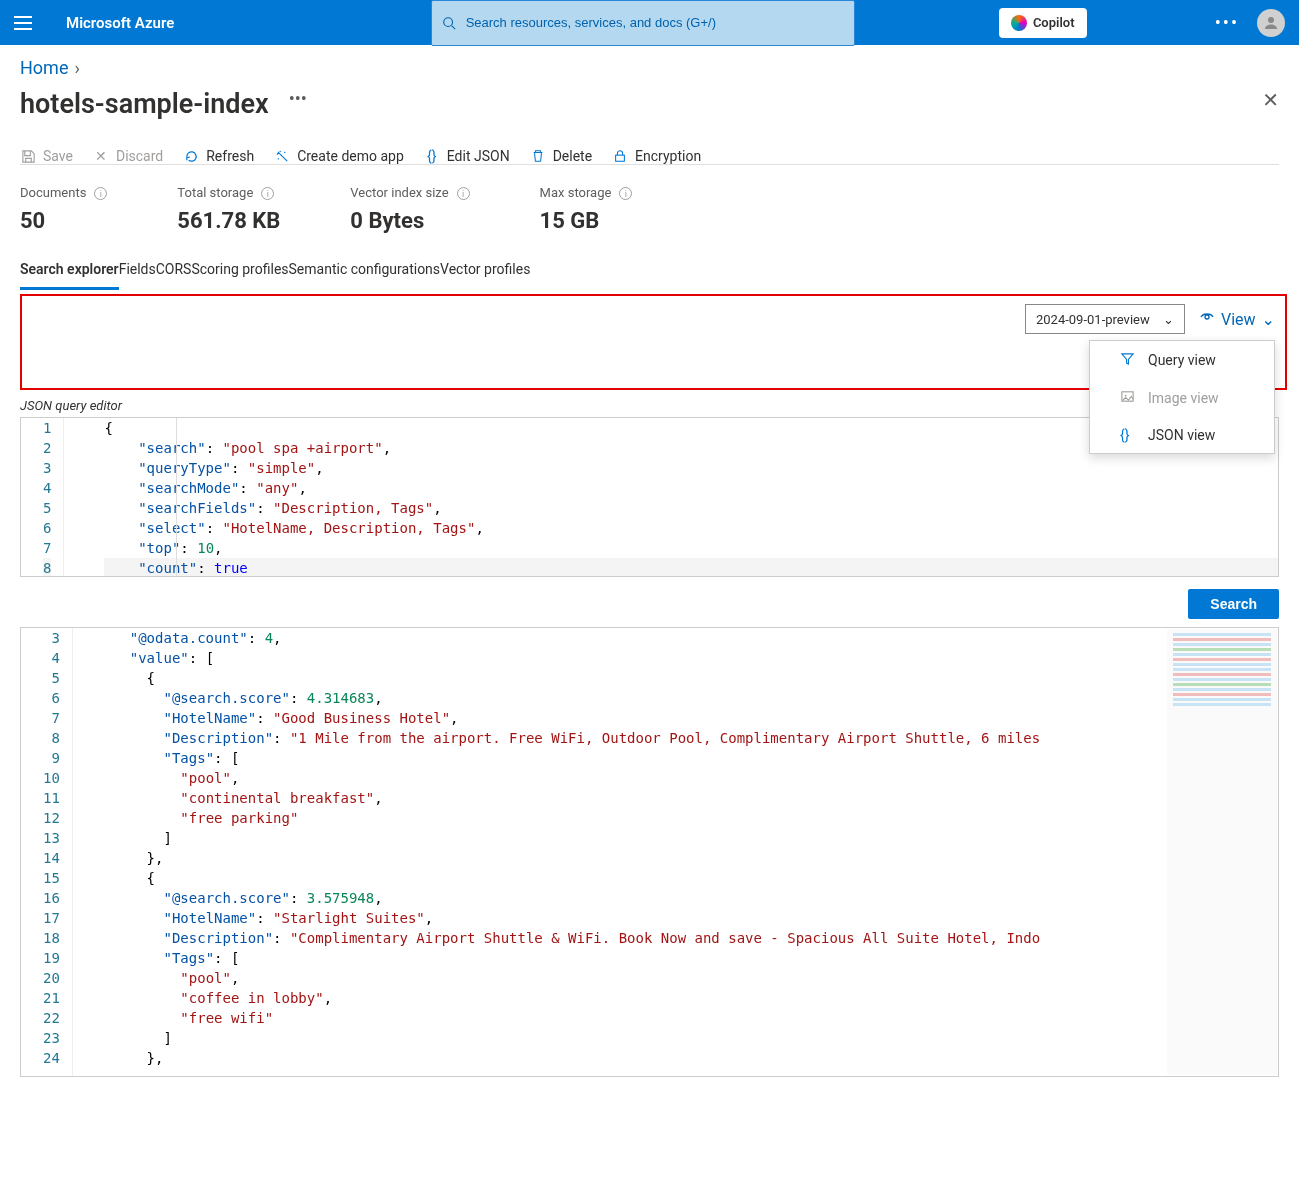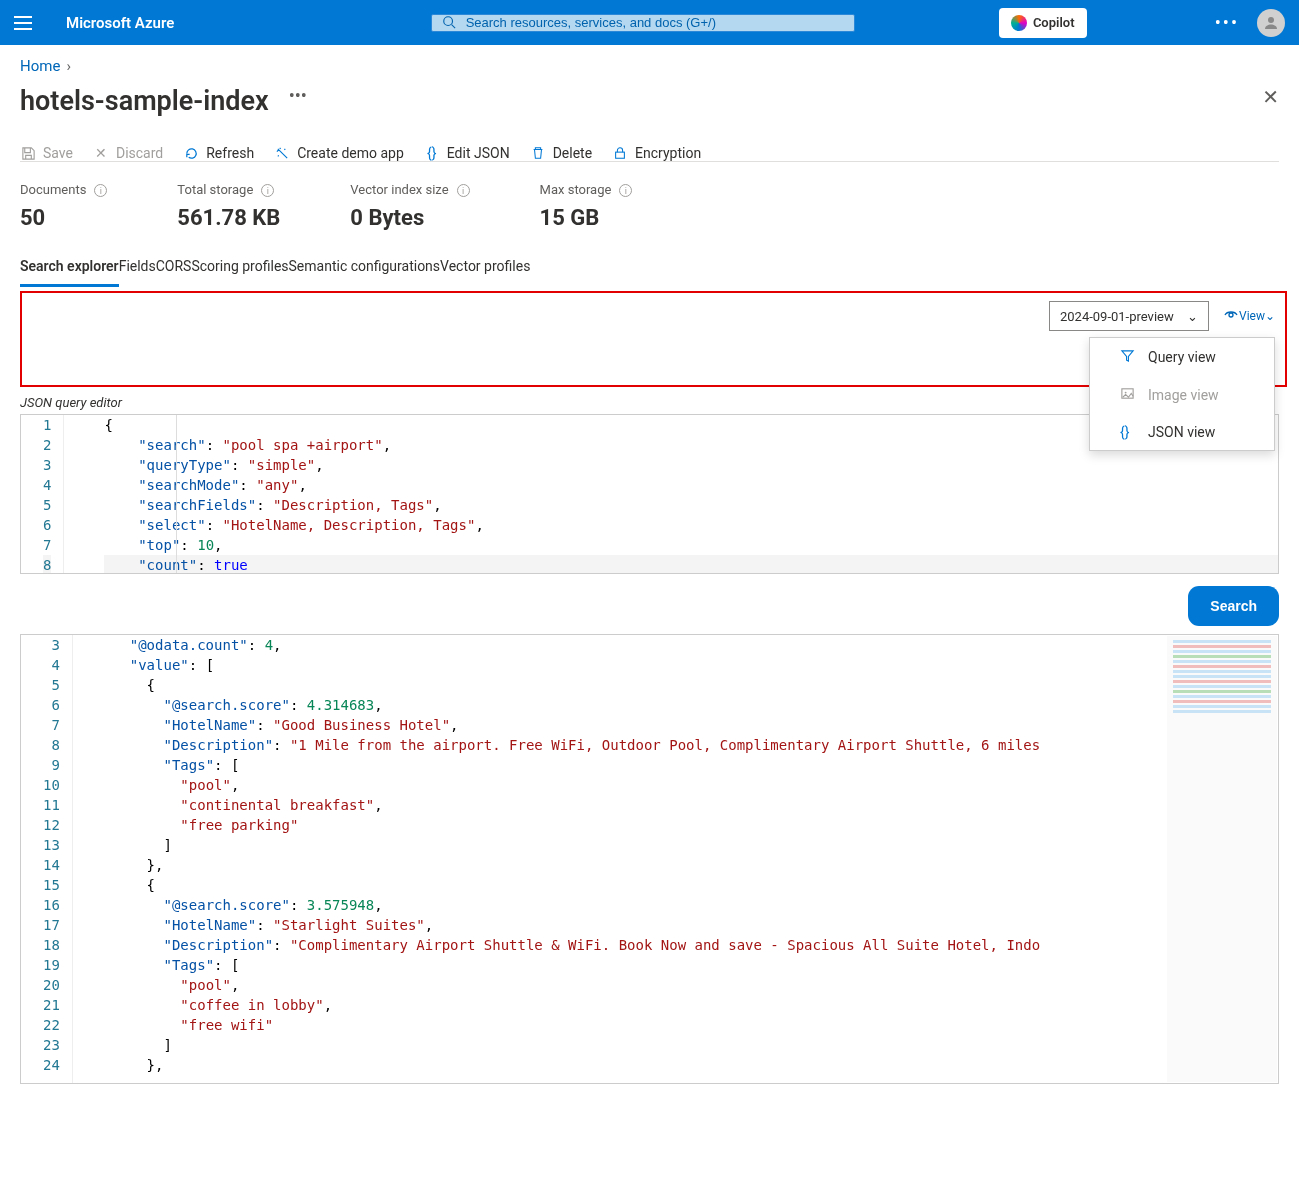--- a/index.html
+++ b/index.html
@@ -21,25 +21,25 @@
   }
   .hamburger {
     width: 30px; height: 30px;
     display: flex; flex-direction: column; justify-content: center;
     gap: 4px; cursor: pointer; margin-right: 22px;
   }
   .hamburger span { height: 2px; background: #fff; width: 18px; }
   .brand { font-weight: 600; font-size: 15px; margin-right: auto; }
   .searchbox {
     flex: 0 0 424px;
-    height: 18px;
+    height: 46px;
     background: #b3d8f0;
     border: 1px solid #2b88d8;
     border-radius: 2px;
-    display: flex; 
+    display: flex; align-items: center;
     padding: 0 10px; color: #0078d4;
     margin: 0 auto;
   }
   .searchbox input {
     border: none; background: transparent; flex: 1;
     font-size: 13px; color: #0062ad;
     outline: none; margin-left: 8px;
   }
   .searchbox input::placeholder { color: #0062ad; }
   .copilot-btn {
@@ -56,21 +56,21 @@
     border-radius: 50%;
   }
   .top-right { display: flex; align-items: center; gap: 18px; }
   .dots { letter-spacing: 2px; font-size: 18px; cursor: pointer; }
   .avatar {
     width: 28px; height: 28px; border-radius: 50%;
     background: #d0d0d0; display: flex; align-items: center; justify-content: center;
   }
   
   .page { padding: 12px 20px 20px; }
-  .crumb { color: #0067b8; font-size: 15px; display: flex; align-items: center; gap: 6px; }
+  .crumb { color: #0067b8; font-size: 18px; display: flex; align-items: center; gap: 6px; }
   .crumb .chev { color: #666; }
   .titlebar { display: flex; margin: 10px 0 28px; }
   h1 { font-size: 27px; font-weight: 600; margin: 0; }
   .title-dots { margin-left: 20px; color: #605e5c; font-size: 18px; cursor: pointer; }
   .title-x { margin-left: auto; font-size: 20px; cursor: pointer; color: #605e5c; }
   
   .toolbar {
     display: flex; align-items: center; gap: 20px;
     border-bottom: 1px solid #e1dfdd;
     margin-bottom: 20px;
@@ -96,21 +96,21 @@
     margin-top: -4px;
     margin-right: -8px;
     border: 2px solid #e20000;
   }
   .api-select {
     border: 1px solid #8a8886; height: 30px;
     display: flex; align-items: center; padding: 0 10px;
     gap: 10px; cursor: pointer; font-size: 13px; min-width: 160px;
     justify-content: space-between; background: #fff;
   }
-  .view-btn { color: #0067b8; display: flex; align-items: center; cursor: pointer; font-size: 12px; text-align: right; }
+  .view-btn { color: #0067b8; display: flex; align-items: center; gap: 6px; cursor: pointer; font-size: 16px; text-align: right; }
   .menu {
     position: absolute; top: 44px; right: 10px;
     border: 1px solid #ccc; background: #fff;
     box-shadow: 0 4px 10px rgba(0,0,0,0.15);
     min-width: 186px; z-index: 5;
   }
   .menu-item { display: flex; align-items: center; gap: 12px; padding: 10px 30px; cursor: pointer; }
   .menu-item .ico { color: #0078d4; width: 16px; }
   .menu-item.dim { color: #a19f9d; }
   .menu-item.dim .ico { color: #a19f9d; }
@@ -137,22 +137,22 @@
   .ln.cur { background: #f4f4f4; }
   .str { color: #a31515; }
   .key { color: #0451a5; }
   .num { color: #098658; }
   .bool { color: #0000ff; }
   .pun { color: #000; }
   
   .search-row { display: flex; justify-content: flex-end; margin: 12px 0 8px; }
   .btn-primary {
     background: #0078d4; color: #fff; border: none;
-    height: 40px; padding: 0 22px; font-size: 14px;
-    cursor: pointer; border-radius: 11px; font-weight: 600;
+    height: 30px; padding: 0 22px; font-size: 14px;
+    cursor: pointer; border-radius: 2px; font-weight: 600;
   }
   
   .results-editor { position: relative; }
   .minimap {
     position: absolute; top: 1px; right: 1px; bottom: 1px; width: 110px;
     background: #fafafa;
     display: flex; flex-direction: column; padding: 4px 6px; gap: 2px;
   }
   .mm-line { height: 3px; background: #c7e3f5; }
   .mm-line.r { background: #f0bcbc; }

